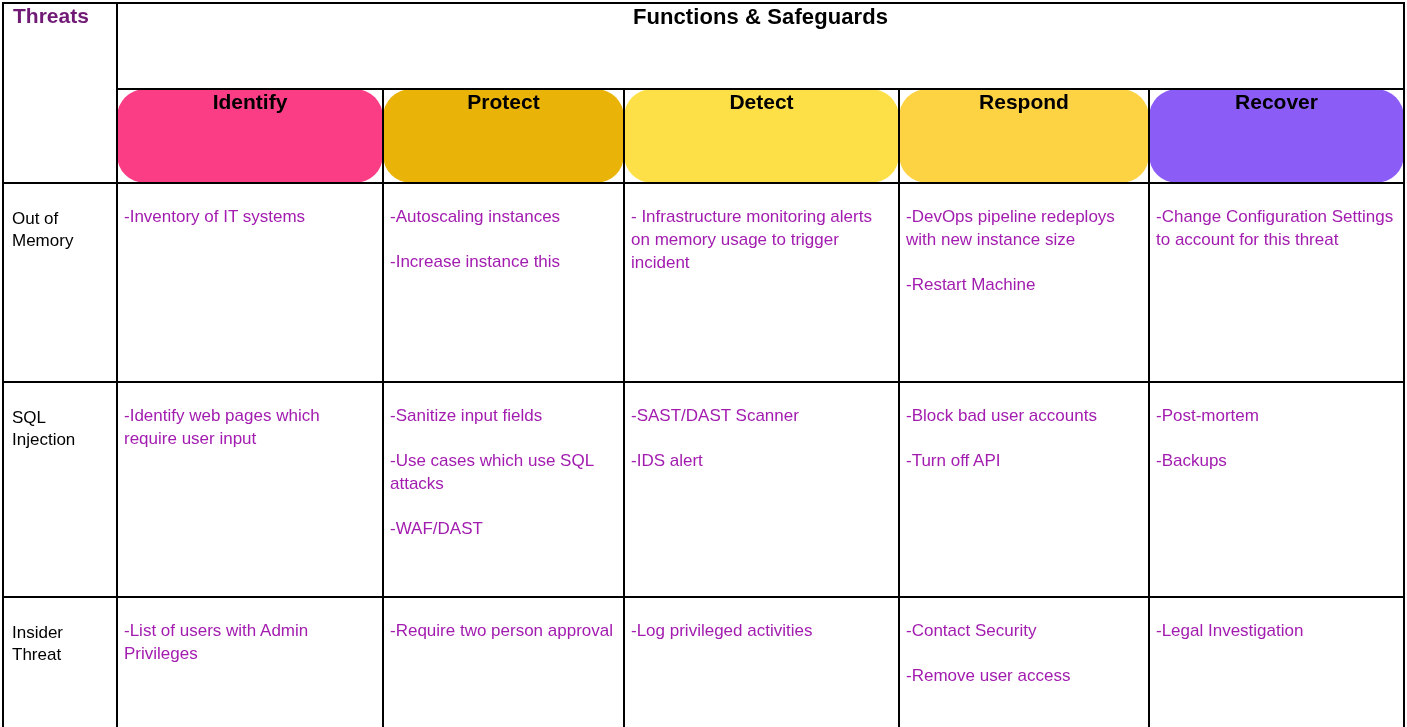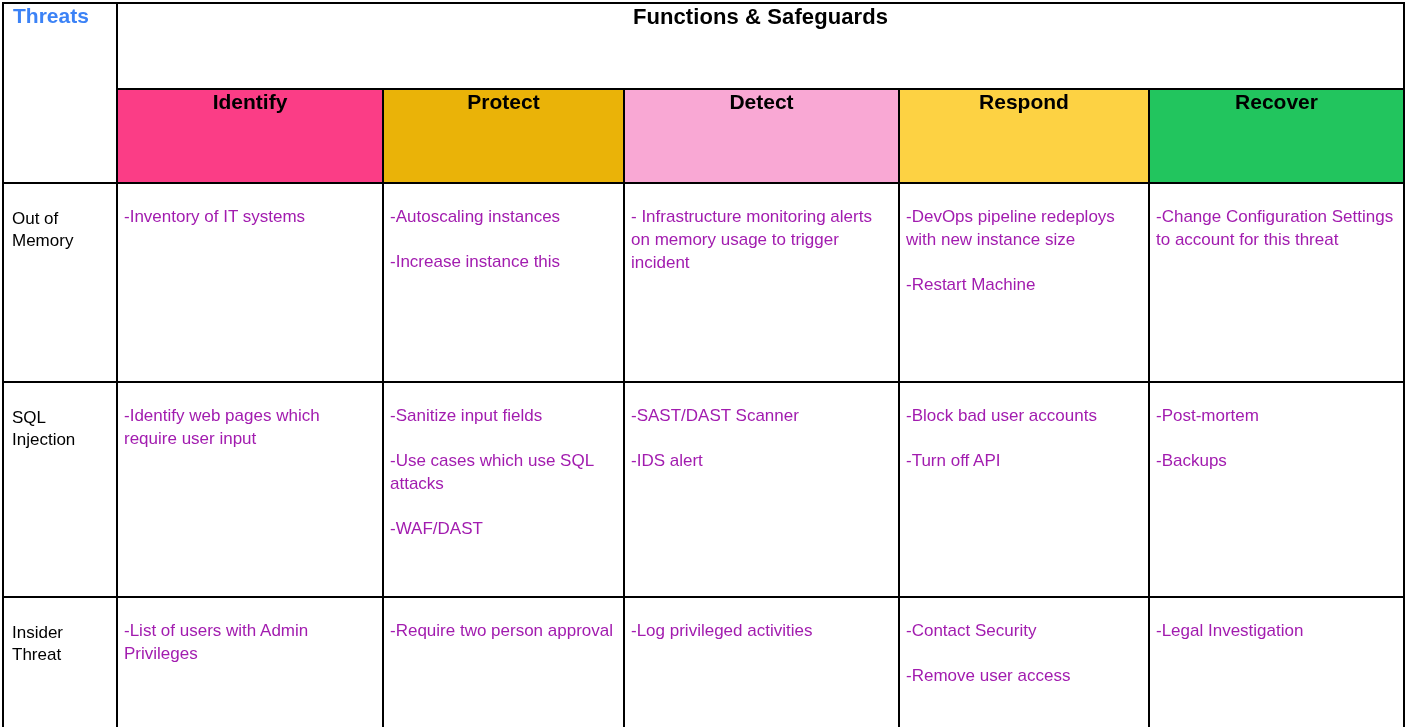--- a/index.html
+++ b/index.html
@@ -31,41 +31,42 @@
 
   
   .corner-threats {
     width: 114px;
     vertical-align: middle;
     text-align: left;
   }
   .corner-threats .lbl {
     font-size: 21px;
     font-weight: bold;
-    color: #3b82f6;
+    color: #701a75;
     padding: 0 0 0 9px;
     line-height: 1.1;
   }
 
   .group-title {
     height: 84px;
     text-align: center;
     vertical-align: middle;
   }
   .group-title .lbl {
     font-size: 22px;
     font-weight: bold;
     color: #000000;
     letter-spacing: .1px;
   }
 
   .fn-head {
     height: 92px;
     text-align: center;
     vertical-align: middle;
+    border-radius: 28px;
   }
   .fn-head .lbl {
     font-size: 21px;
     font-weight: bold;
     color: #000000;
   }
 
   
   .threat-cell {
     vertical-align: top;
@@ -122,27 +123,27 @@
       </td>
     </tr>
 
     <tr>
       <th class="fn-head" style="background: rgb(251, 61, 134);">
         <div class="lbl">Identify</div>
       </th>
       <th class="fn-head" style="background: #eab308;">
         <div class="lbl">Protect</div>
       </th>
-      <th class="fn-head" style="background: #f9a8d4;">
+      <th class="fn-head" style="background: #fde047;">
         <div class="lbl">Detect</div>
       </th>
       <th class="fn-head" style="background: rgb(253, 210, 67); margin-left: 14px;">
         <div class="lbl">Respond</div>
       </th>
-      <th class="fn-head" style="background: #22c55e;">
+      <th class="fn-head" style="background: #8b5cf6;">
         <div class="lbl">Recover</div>
       </th>
     </tr>
 
     <tr class="row-1">
       <td class="threat-cell">
         <div class="lbl">Out of Memory</div>
       </td>
       <td class="cell">
         <div class="items">

